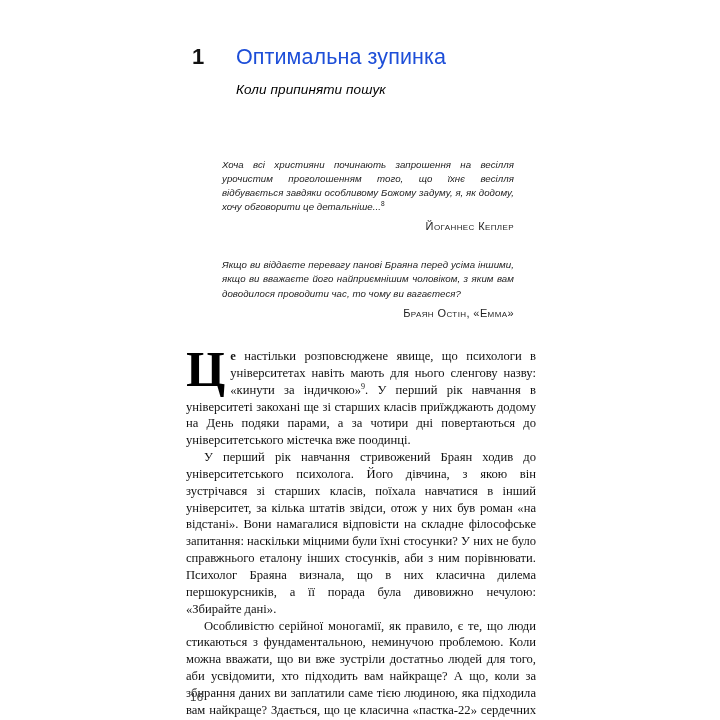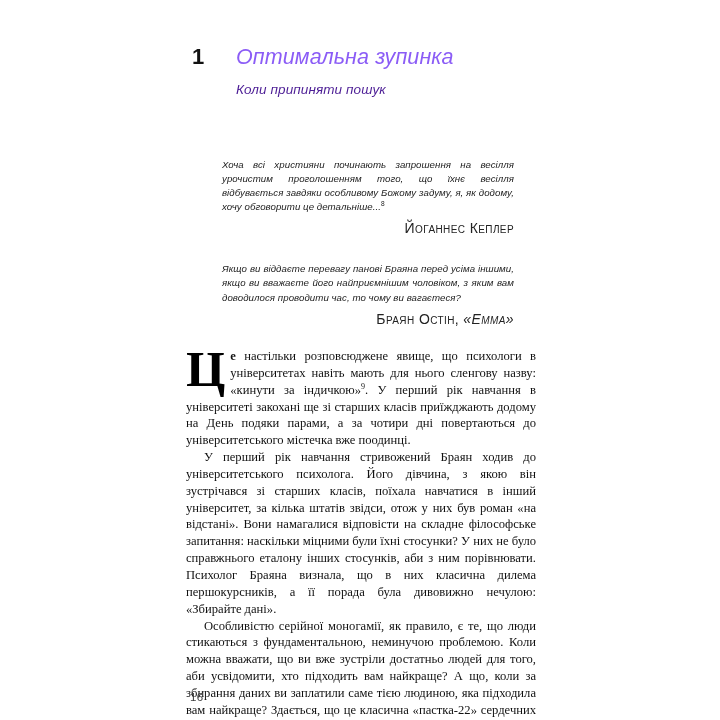--- a/index.html
+++ b/index.html
@@ -30,32 +30,31 @@
     font-size: 22px;
     font-weight: 700;
     color: #111111;
     width: 44px;
     letter-spacing: 0px;
   }
   .chapter-title {
     font-family: "Liberation Sans", sans-serif;
     font-size: 21.5px;
     font-weight: 400;
-    color: #8b5cf6;
+    color: #1d4ed8;
     letter-spacing: 0.1px;
-    font-style: italic;
   }
   .chapter-subtitle {
     position: absolute;
     left: 236px;
     top: 82px;
     font-family: "Liberation Sans", sans-serif;
     font-size: 13.5px;
     font-style: italic;
-    color: #4c1d95;
+    color: #000000;
     letter-spacing: 0.1px;
   }
 
   
   .epigraphs {
     position: absolute;
     left: 222px;
     top: 158px;
     width: 292px;
   }
@@ -72,29 +71,28 @@
     letter-spacing: 0.05px;
   }
   .epigraph-text sup {
     font-size: 6.6px;
     vertical-align: super;
     line-height: 0;
     font-style: normal;
   }
   .epigraph-source {
     font-family: "Liberation Sans", sans-serif;
-    font-size: 14px;
+    font-size: 11px;
     color: #222222;
     text-align: right;
     margin-top: 6px;
     font-variant: small-caps;
     letter-spacing: 0.4px;
   }
   .epigraph-source .work {
-    font-style: italic;
     margin-top: 30px;
   }
   .epi-2 { margin-top: 26px; }
 
   
   .body-copy {
     position: absolute;
     left: 186px;
     top: 348px;
     width: 350px;

